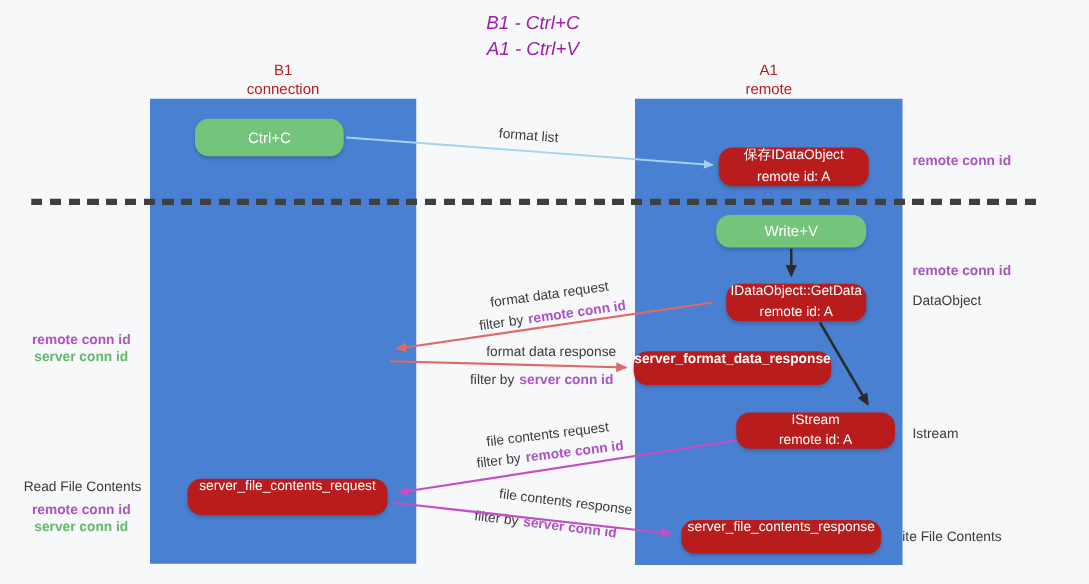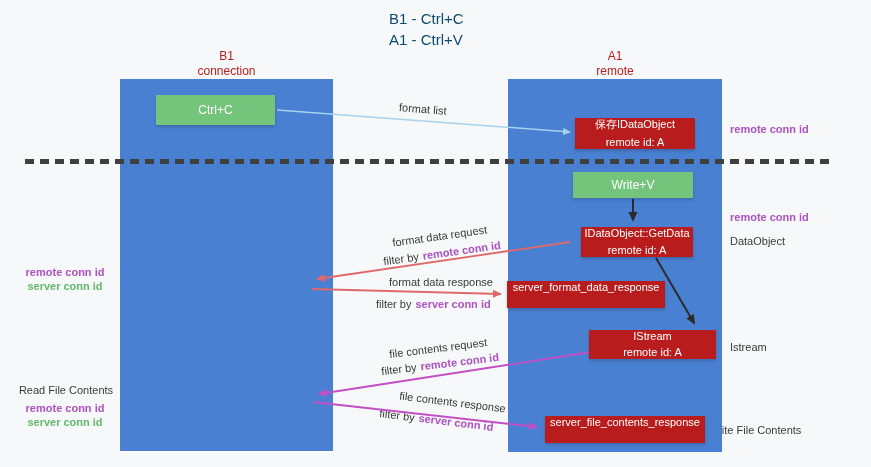--- a/index.html
+++ b/index.html
@@ -1,24 +1,24 @@
 <!DOCTYPE html>
 <html><head>
 <meta charset="utf-8">
 <style>
   html,body{margin:0;padding:0;background:#f7f8f9;}
   #stage{position:relative;width:871px;height:467px;background:#f7f8f9;overflow:hidden;
          font-family:"Liberation Sans","DejaVu Sans",sans-serif;color:#3a3a3a;}
   .abs{position:absolute;}
-  .title{font-size:15px;line-height:21px;text-align:left;color:#0c4a6e;}
+  .title{font-size:15px;line-height:21px;text-align:center;color:#a21caf;font-style:italic;}
   .lane-header{font-size:12px;line-height:15px;text-align:center;color:#b91c1c;}
   .lane{position:absolute;background:#4a80d2;}
   .box{position:absolute;display:flex;flex-direction:column;align-items:center;justify-content:center;
        color:#ffffff;text-align:center;font-size:11px;line-height:13px;
-       box-shadow:0 2px 3px rgba(0,0,0,0.18);}
+       box-shadow:0 2px 3px rgba(0,0,0,0.18);border-radius:11px;}
   .orange{background:#b91c1c;justify-content:space-between;}
   .greenbox{background:#74c47b;font-size:12px;}
   .lbl{position:absolute;font-size:11px;line-height:13px;color:#3a3a3a;white-space:nowrap;}
   .purple{color:#ab53c2;font-weight:bold;}
   .greent{color:#62b969;font-weight:bold;}
   .center{text-align:center;}
   .dashed{position:absolute;left:25px;top:159px;width:806px;height:5px;z-index:6;
           background:repeating-linear-gradient(90deg,#3f3f3f 0 9px,rgba(0,0,0,0) 9px 15px);}
   svg.arrows{position:absolute;left:0;top:0;z-index:5;pointer-events:none;}
   .z4{z-index:4;} .z7{z-index:7;}
@@ -83,29 +83,32 @@
   <div class="box greenbox z7" style="left:573px;top:172px;width:120px;height:26px;">
     <div>Write+V</div>
   </div>
 
   <div class="box orange z7" style="left:549px;top:227px;width:112px;height:30px;margin-left:32px;">
     <div>IDataObject::GetData</div>
     <div>remote id: A</div>
   </div>
 
 
-  <div class="box orange z7" style="left:507px;top:281px;width:158px;height:27px;">
+  <div class="box orange z7" style="left:507px;top:281px;width:158px;height:27px;font-weight:bold;">
     <div>server_format_data_response</div>
   </div>
 
   <div class="box orange z7" style="left:589px;top:330px;width:127px;height:29px;">
     <div>IStream</div>
     <div>remote id: A</div>
   </div>
 
+  <div class="box orange z7" style="left:150px;top:383px;width:160px;height:29px;">
+    <div>server_file_contents_request</div>
+  </div>
 
   <div class="box orange z7" style="left:545px;top:416px;width:160px;height:27px;">
     <div>server_file_contents_response</div>
   </div>
 
   <div class="lbl purple" style="left:730px;top:123px;">remote conn id</div>
   <div class="lbl purple" style="left:730px;top:211px;">remote conn id</div>
   <div class="lbl" style="left:730px;top:235px;">DataObject</div>
   <div class="lbl" style="left:730px;top:341px;">Istream</div>
   <div class="lbl" style="left:708px;top:424px;">Write File Contents</div>

